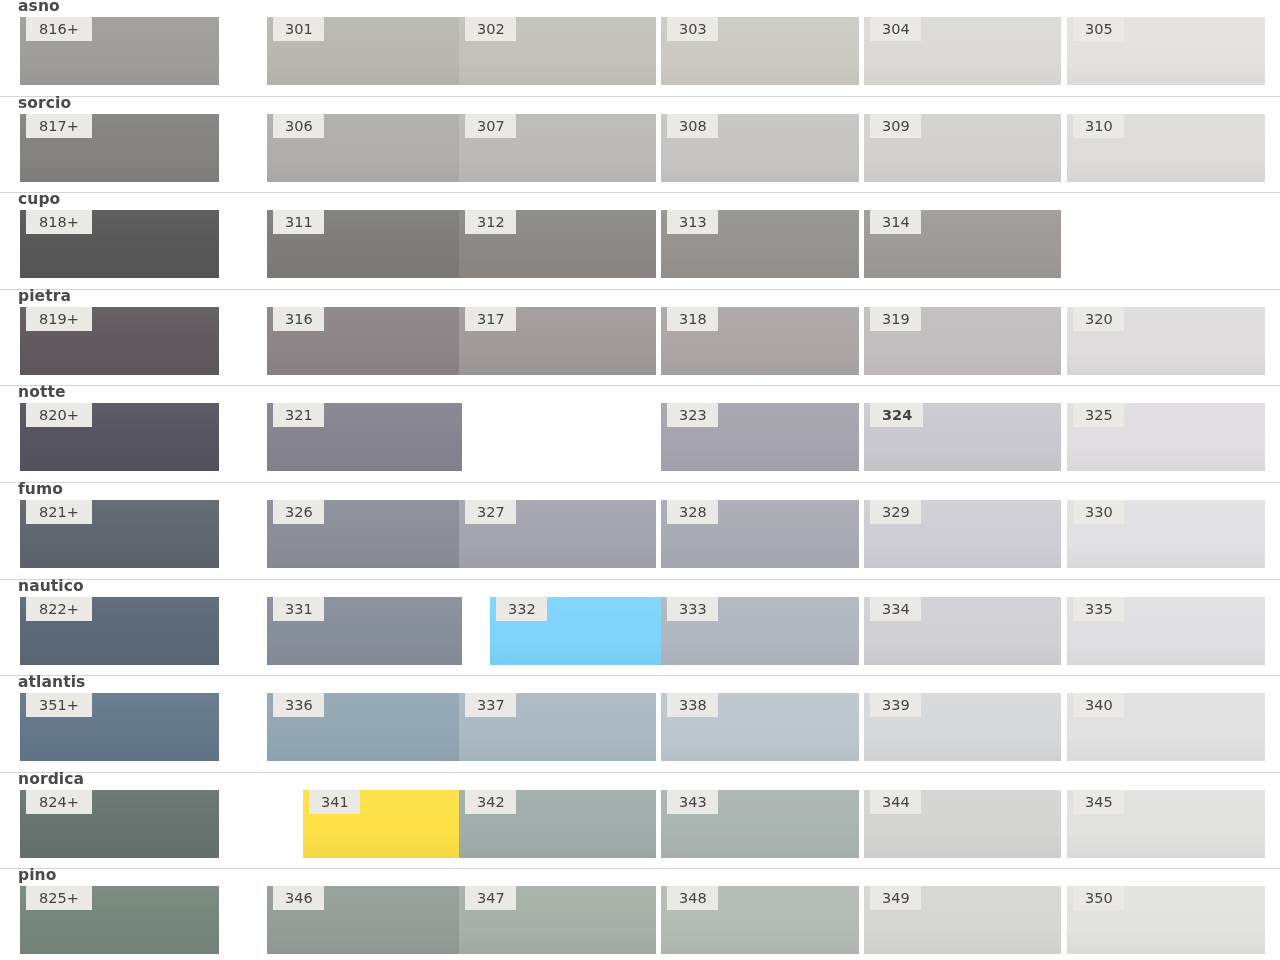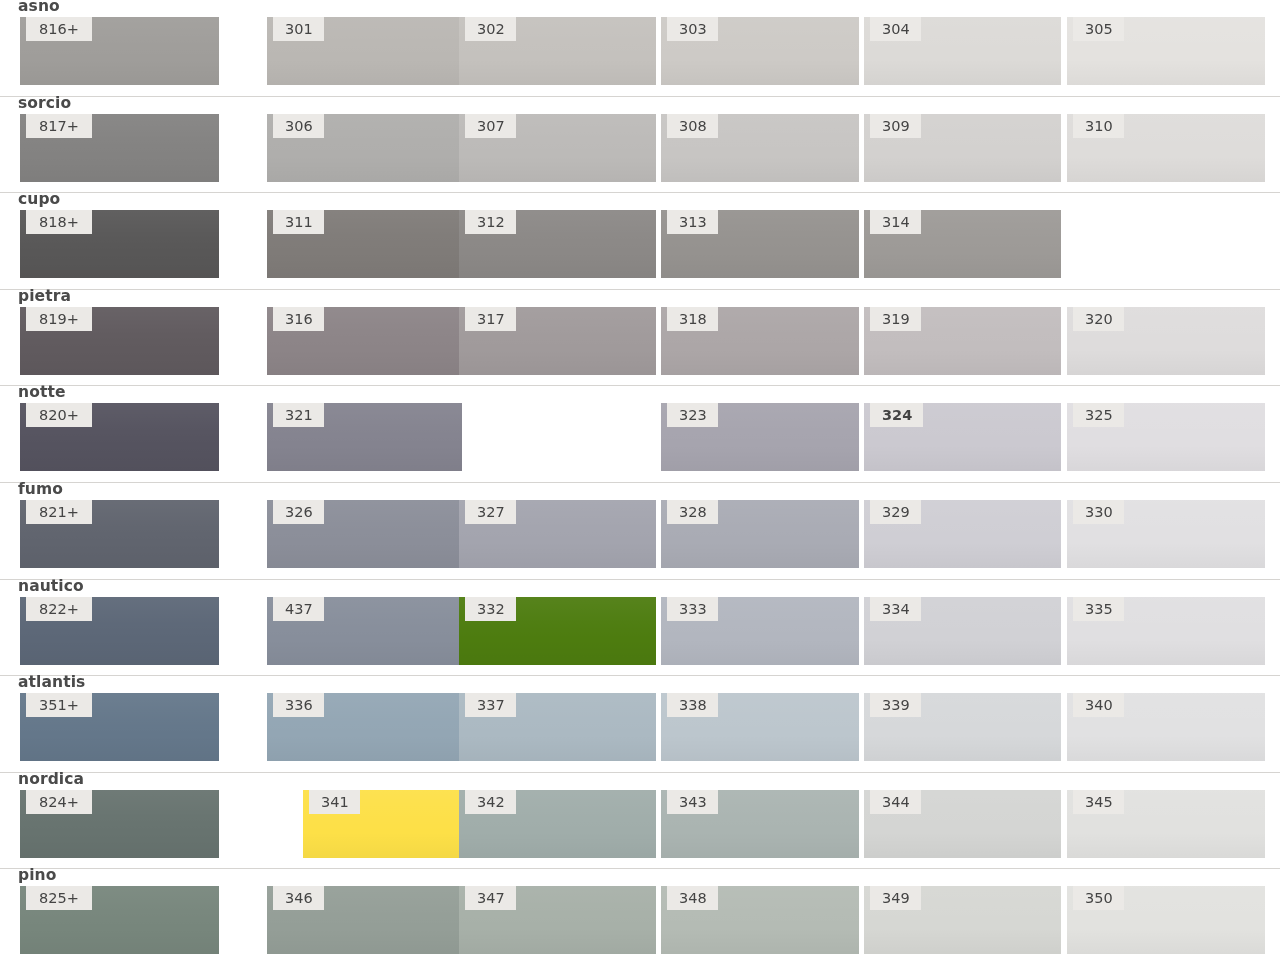--- a/index.html
+++ b/index.html
@@ -225,23 +225,23 @@
         </div>
       </div>
     </div>
     <div class="family-row">
       <div class="family-name">nautico</div>
       <div class="swatch-strip">
         <div class="swatch col-0" style="background: rgb(92, 103, 119);">
           <span class="swatch-badge">822+</span>
         </div>
         <div class="swatch col-1" style="background: rgb(135, 142, 155);">
-          <span class="swatch-badge">437</span>
-        </div>
-        <div class="swatch col-2" style="background: #4d7c0f;">
+          <span class="swatch-badge">331</span>
+        </div>
+        <div class="swatch col-2" style="background: #7dd3fc; margin-left: 31px;">
           <span class="swatch-badge">332</span>
         </div>
         <div class="swatch col-3" style="background: rgb(178, 182, 191);">
           <span class="swatch-badge">333</span>
         </div>
         <div class="swatch col-4" style="background: rgb(209, 209, 213);">
           <span class="swatch-badge">334</span>
         </div>
         <div class="swatch col-5" style="background: rgb(224, 223, 225);">
           <span class="swatch-badge">335</span>

